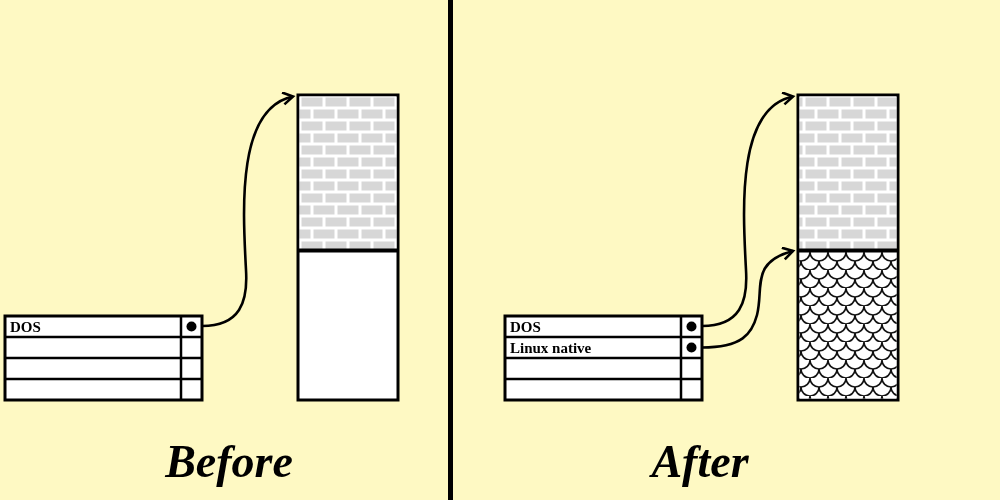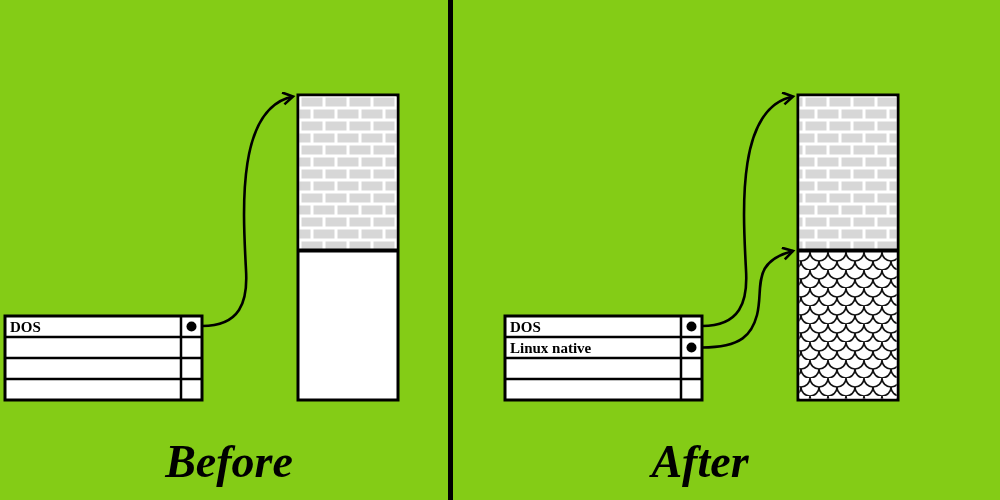--- a/index.html
+++ b/index.html
@@ -1,20 +1,20 @@
 <!DOCTYPE html>
 <html><head>
 <meta charset="utf-8">
 <style>
   html, body { margin: 0; padding: 0; background: #ffffff; }
   .canvas {
     position: relative;
     width: 1000px;
     height: 500px;
-    background: #84cc16;
+    background: #fef9c3;
     overflow: hidden;
   }
   svg { display: block; }
   .ptext {
     font-family: "Liberation Serif", "DejaVu Serif", serif;
     font-weight: bold;
     font-size: 15px;
     fill: #000000;
   }
   .caption {

